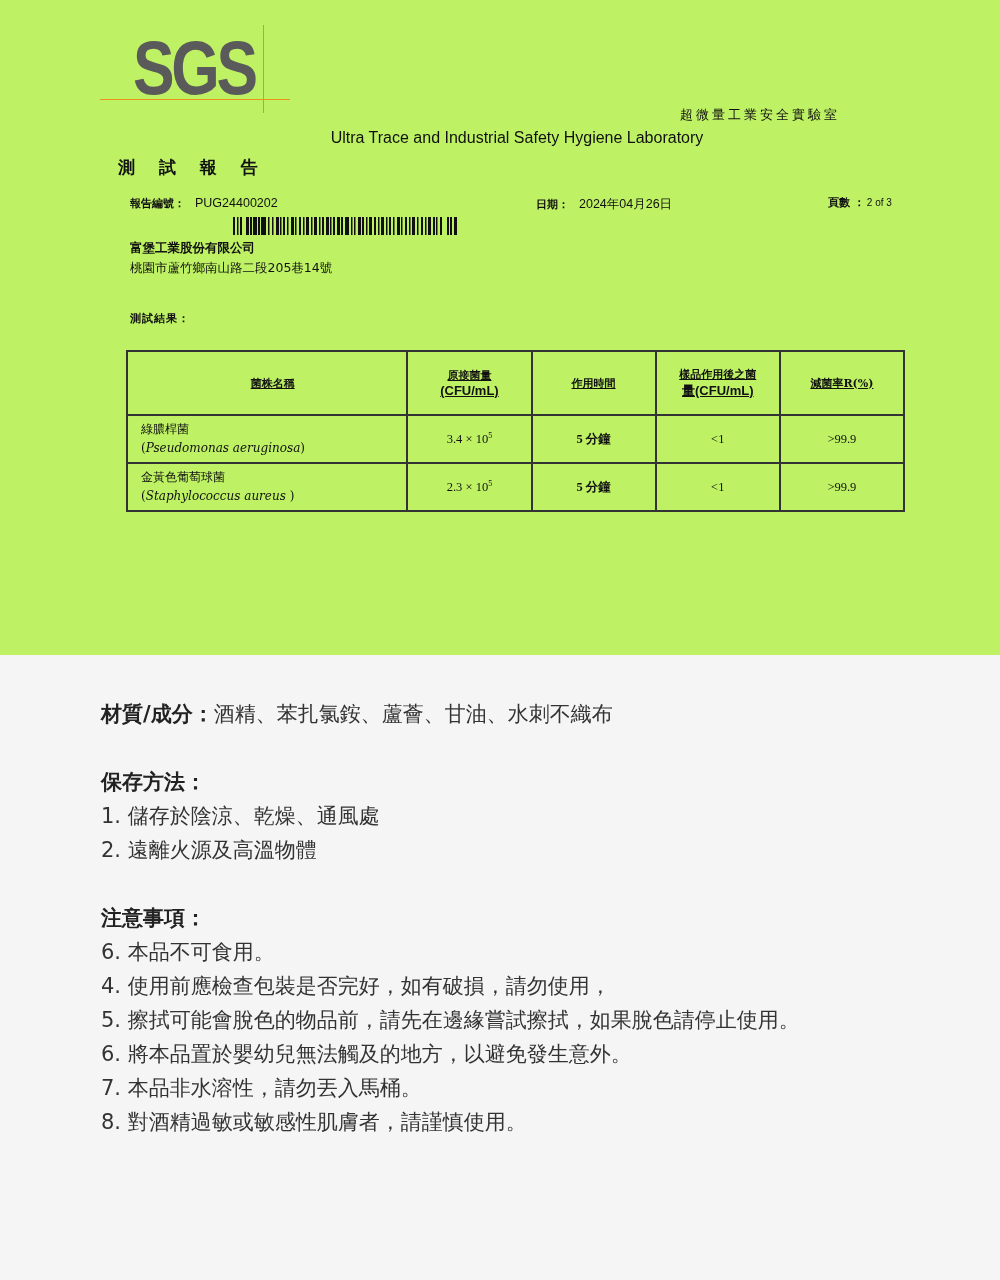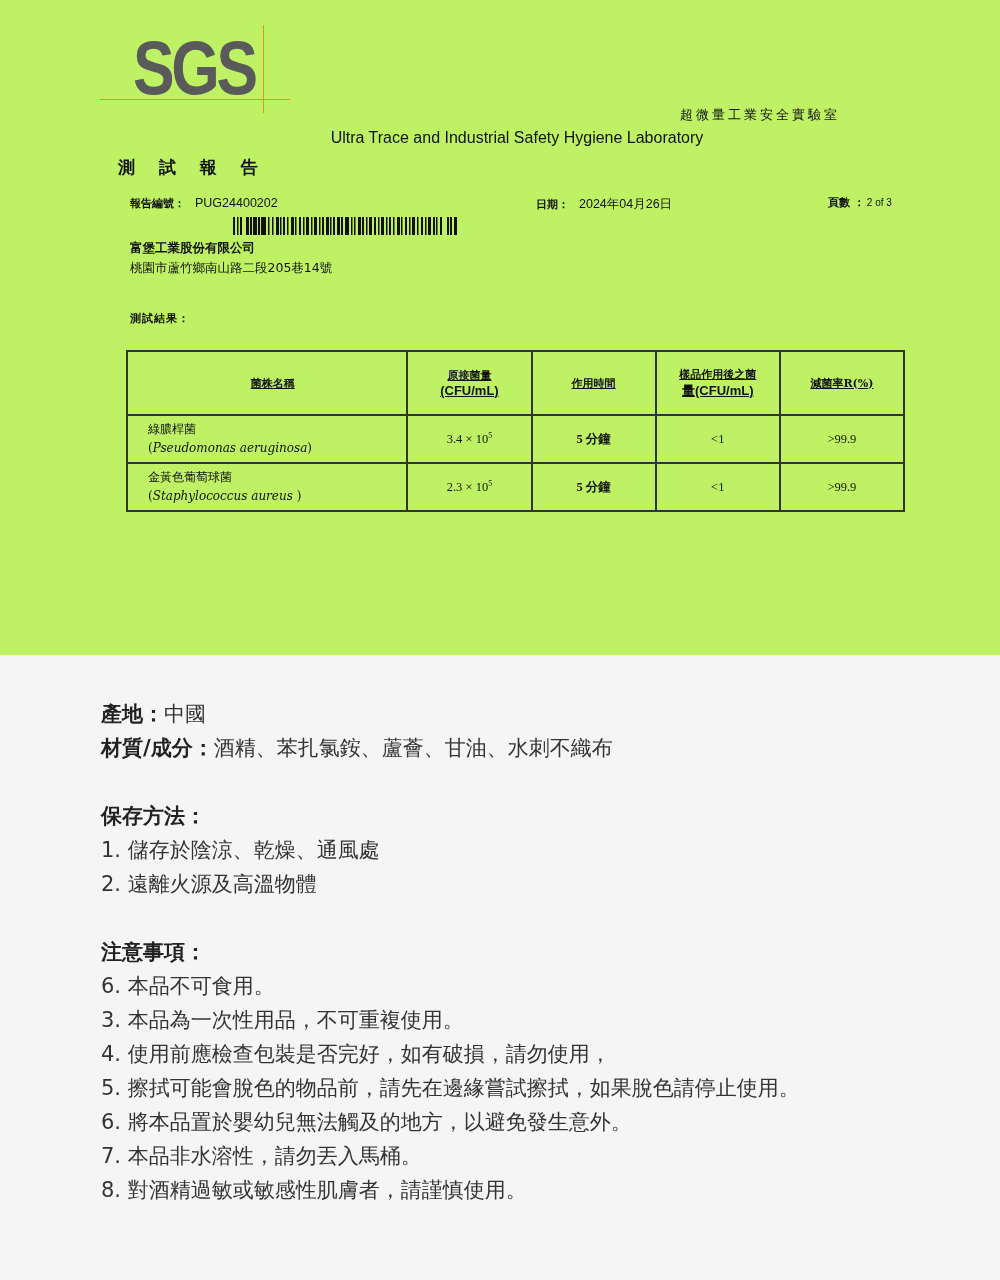--- a/index.html
+++ b/index.html
@@ -16,21 +16,21 @@
   .barcode { position: absolute; left: 233px; top: 217px; width: 225px; height: 18px; }
   .company { position: absolute; left: 130px; top: 240px; font-size: 12.5px; font-weight: bold; }
   .address { position: absolute; left: 130px; top: 260px; font-size: 12.5px; }
   .result-label { position: absolute; left: 130px; top: 311px; font-family: "DejaVu Serif", serif; font-weight: bold; font-size: 11px; letter-spacing: 1px; }
   table.results { position: absolute; left: 126px; top: 350px; width: 779px; border-collapse: collapse; }
   table.results th, table.results td { border: 2px solid #333; font-size: 12px; }
   table.results th { height: 60px; font-family: "DejaVu Serif", serif; font-weight: bold; font-size: 11px; text-decoration: underline; text-align: center; vertical-align: middle; }
   table.results th.left { text-align: center; padding-left: 12px; }
   table.results th .en { font-family: "Liberation Sans", sans-serif; font-size: 13px; }
   table.results td { height: 44px; text-align: center; font-family: Liberation Serif, serif; font-size: 12.5px; }
-  table.results td.name { text-align: left; padding-left: 20px; font-family: "DejaVu Serif", serif; font-size: 12px; line-height: 19px; }
+  table.results td.name { text-align: left; padding-left: 13px; font-family: "DejaVu Serif", serif; font-size: 12px; line-height: 19px; }
   table.results td.name .sci { font-style: italic; }
   table.results td.time { font-weight: bold; }
   sup { font-size: 8px; }
   .info { position: absolute; left: 0; top: 655px; width: 1000px; height: 625px; background: #f5f5f5; }
   .info-inner { position: absolute; left: 101px; top: 42px; font-family: "DejaVu Sans", sans-serif; font-size: 21px; color: #333; line-height: 34px; }
   .info-inner b { color: #222; }
   .gap { height: 34px; }
   .line { white-space: nowrap; }
 </style>
 </head>
@@ -164,29 +164,27 @@
         <td class="time">5 分鐘</td>
         <td>&lt;1</td>
         <td>&gt;99.9</td>
       </tr>
     </tbody>
   </table>
 </div>
 
 <div class="info">
   <div class="info-inner">
-    <div class="line"><b>產地：</b><span>中國</span></div>
     <div class="line"><b>材質/成分：</b><span>酒精、苯扎氯銨、蘆薈、甘油、水刺不織布</span></div>
     <div class="gap"></div>
     <div class="line"><b>保存方法：</b></div>
     <div class="line">1. 儲存於陰涼、乾燥、通風處</div>
     <div class="line">2. 遠離火源及高溫物體</div>
     <div class="gap"></div>
     <div class="line"><b>注意事項：</b></div>
     <div class="line">6. 本品不可食用。</div>
-    <div class="line">3. 本品為一次性用品，不可重複使用。</div>
     <div class="line">4. 使用前應檢查包裝是否完好，如有破損，請勿使用，</div>
     <div class="line">5. 擦拭可能會脫色的物品前，請先在邊緣嘗試擦拭，如果脫色請停止使用。</div>
     <div class="line">6. 將本品置於嬰幼兒無法觸及的地方，以避免發生意外。</div>
     <div class="line">7. 本品非水溶性，請勿丟入馬桶。</div>
     <div class="line">8. 對酒精過敏或敏感性肌膚者，請謹慎使用。</div>
   </div>
 </div>
 
 </body></html>

